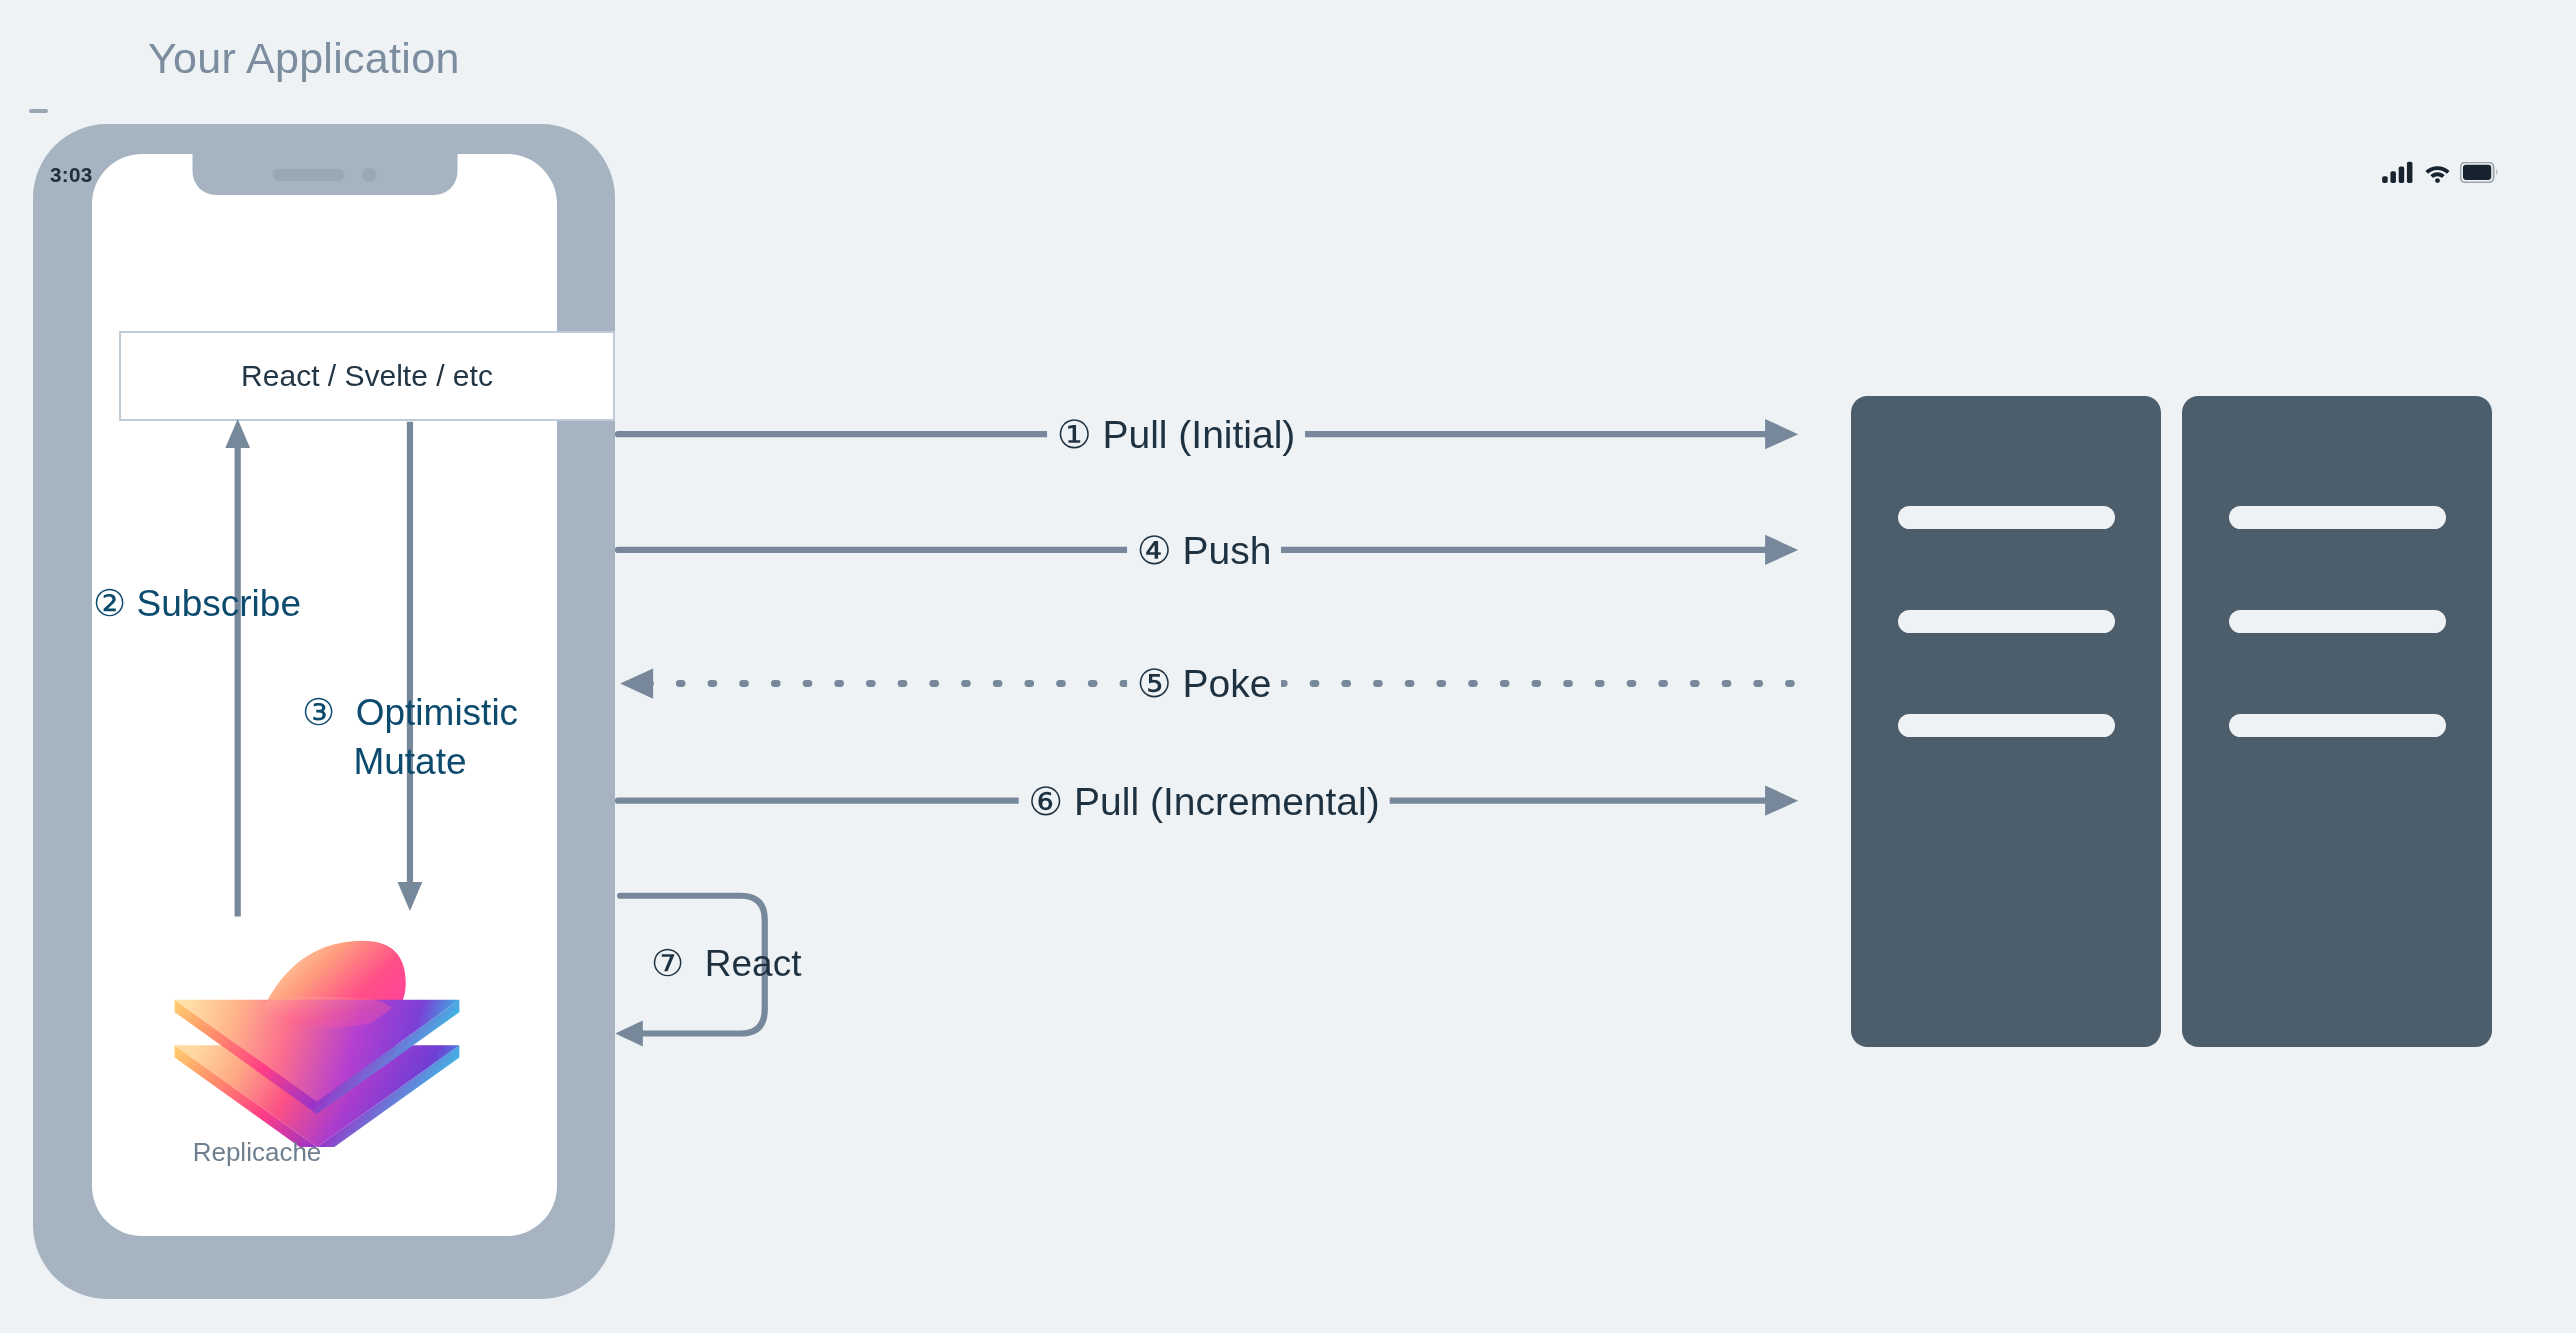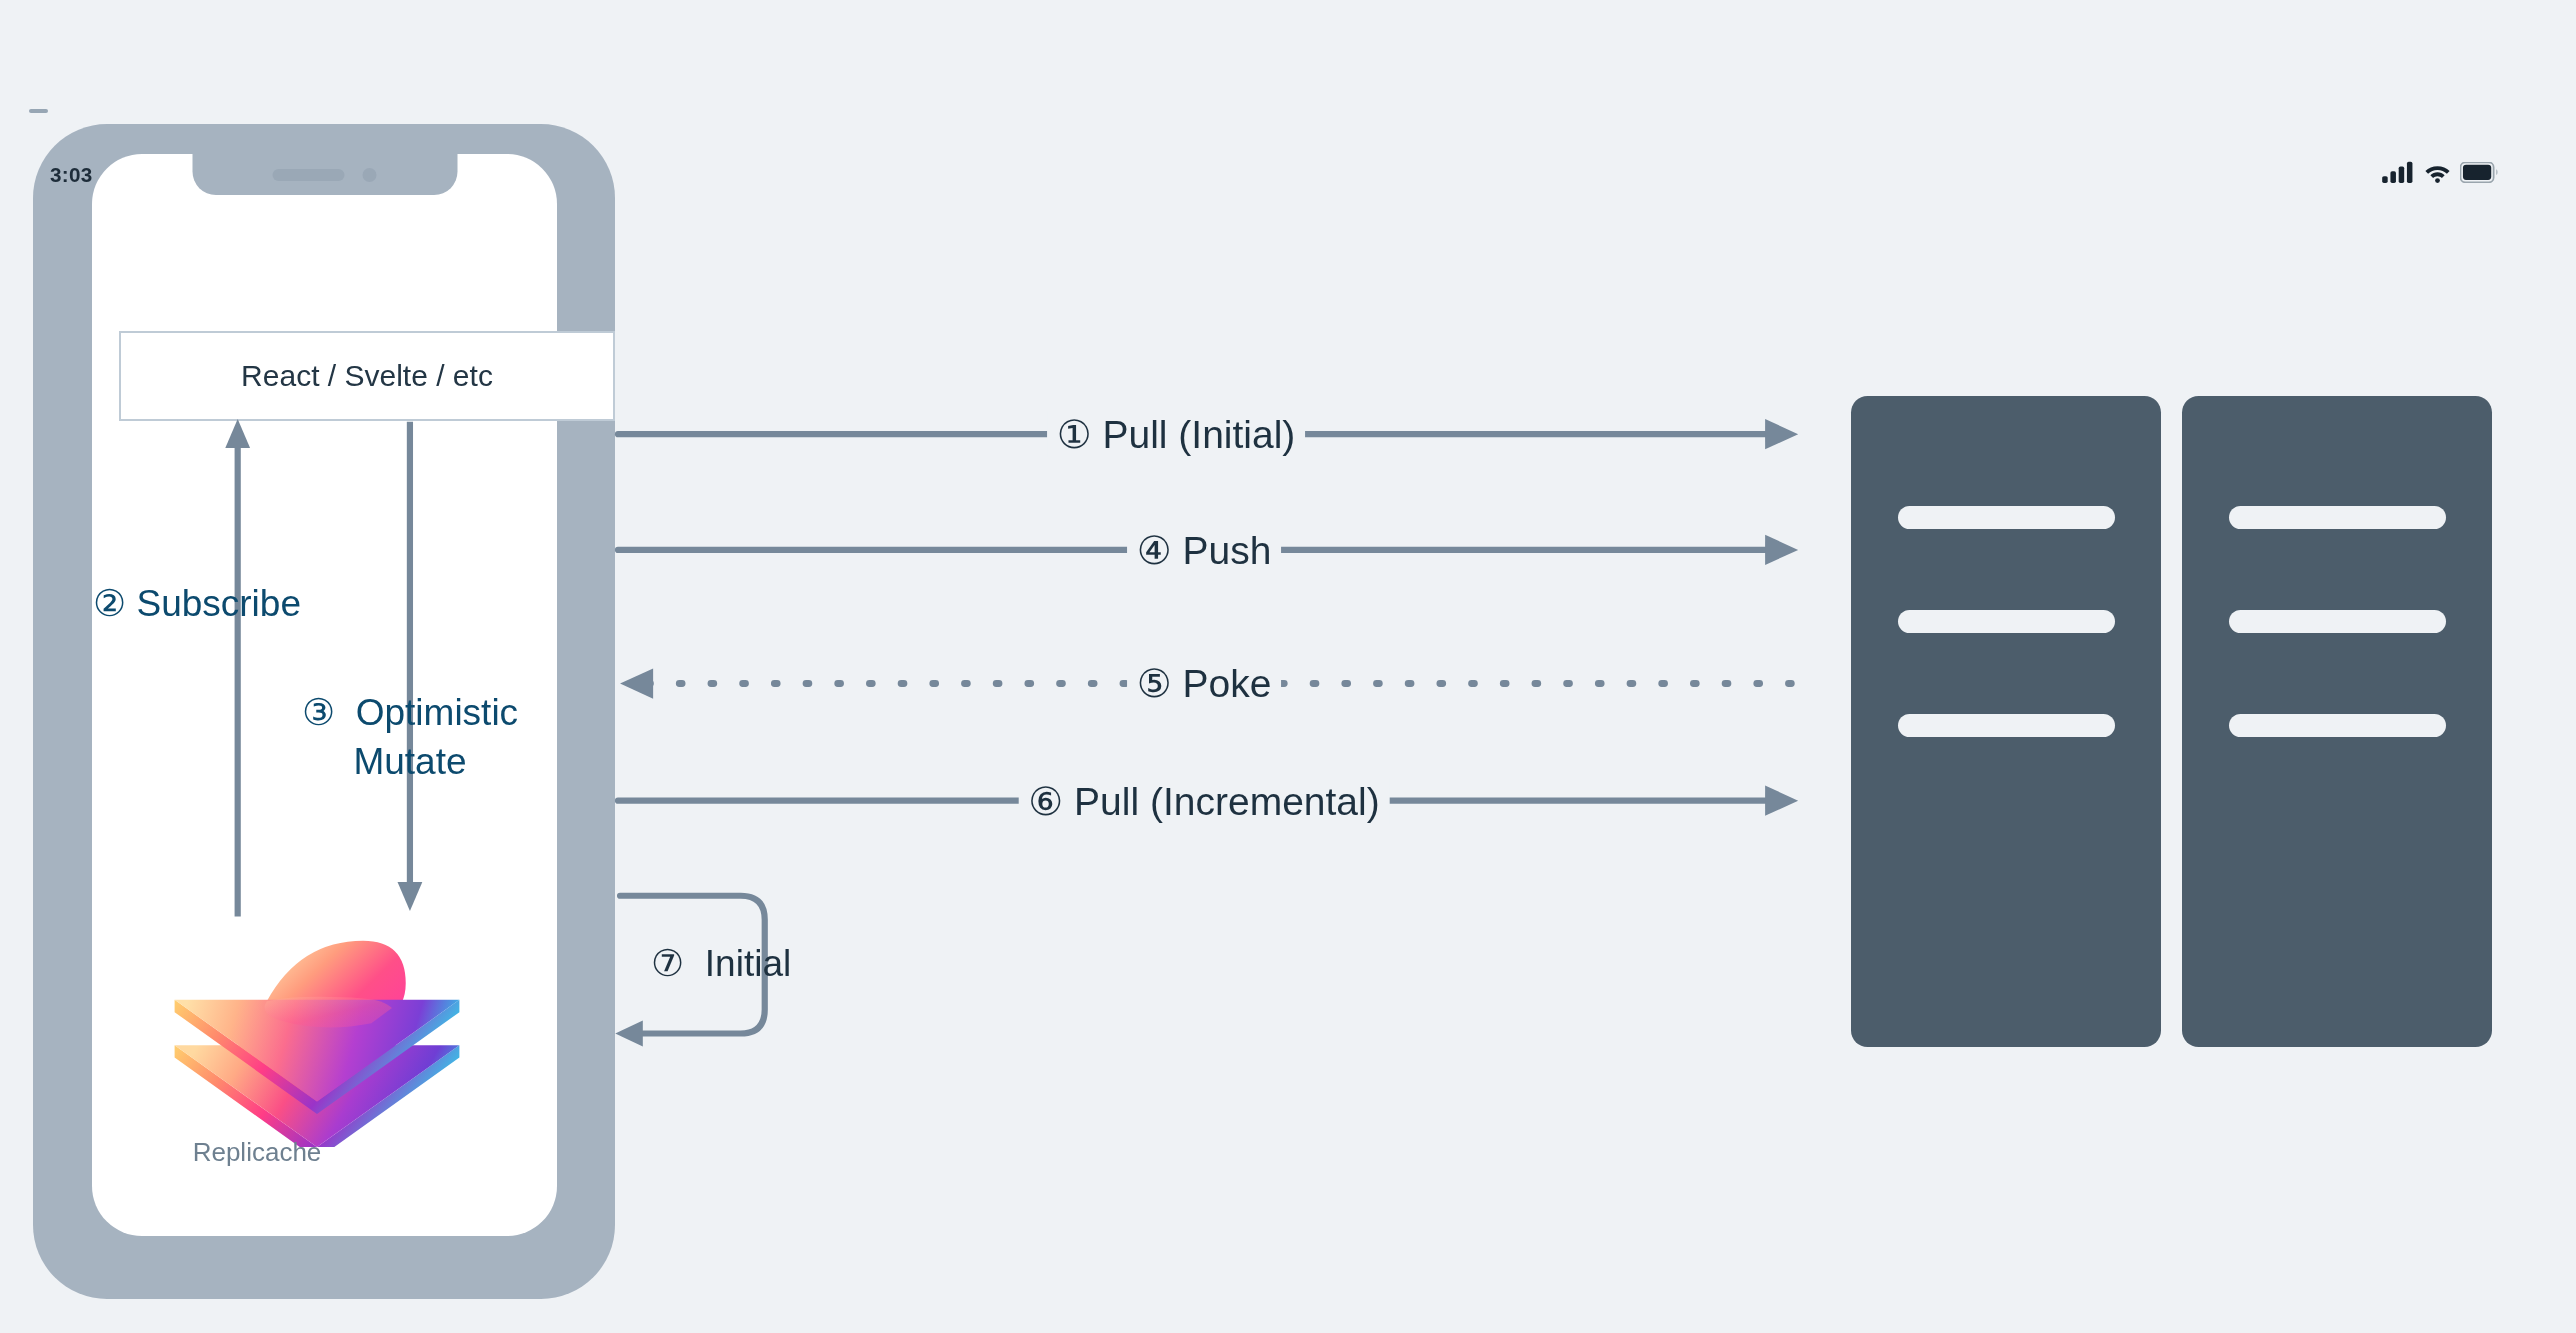--- a/index.html
+++ b/index.html
@@ -203,20 +203,21 @@
   .rack .bar.b3 { top: 318px; }
 
   svg { display: block; }
   .abs-svg { position: absolute; left: 0; top: 0; pointer-events: none; }
 </style>
 </head>
 <body>
 
 <div id="stage">
 
+  <div id="app-title" class="section-title">Your Application</div>
 
   <div id="top-dash"></div>
 
   <div id="phone-frame">
     <div id="phone-screen">
       <div id="phone-notch">
         <div id="notch-speaker"></div>
         <div id="notch-camera"></div>
       </div>
     </div>
@@ -340,21 +341,21 @@
 
   <div id="replicache-caption">Replicache</div>
 
   <svg class="abs-svg" width="2576" height="1334" viewBox="0 0 3739 1936">
     <path d="M900 1300 L1075 1300 Q1110 1300 1110 1335 L1110 1465 Q1110 1500 1075 1500 L 925 1500" fill="none" stroke="#76889a" stroke-width="9" stroke-linecap="round"></path>
     <polygon points="893,1500 933,1481 933,1519" fill="#76889a"></polygon>
   </svg>
 
   <div id="rebase-label">
     <span style="margin-right: 0.28em;">⑦</span>
-    <span>Initial</span>
+    <span>React</span>
   </div>
 
   <svg class="abs-svg" width="2576" height="1334" viewBox="0 0 3739 1936">
 
     <g>
       <line x1="897" y1="630" x2="2570" y2="630" stroke="#76889a" stroke-width="9" stroke-linecap="round"></line>
       <polygon points="2610,630 2562,608 2562,652" fill="#76889a"></polygon>
     </g>
 
     <g>

